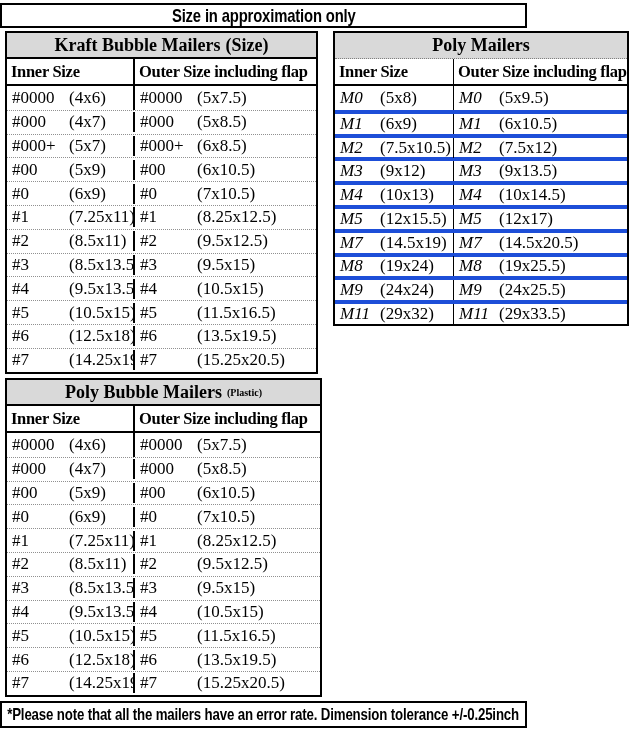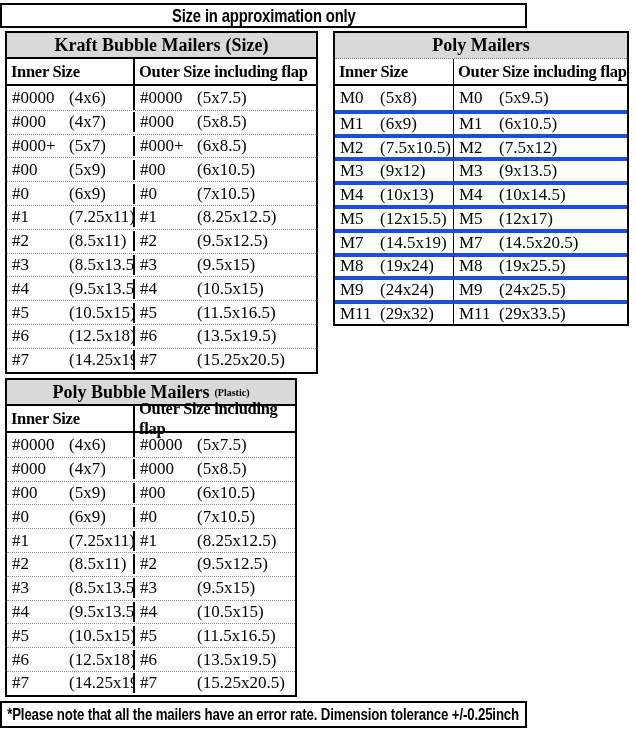--- a/index.html
+++ b/index.html
@@ -37,21 +37,21 @@
   #footer-bar .condensed { font-size: 17px; }
 
   
   .tbl {
     position: absolute;
     border: 2.5px solid #000;
     background: #fff;
   }
   #kraft-table { left: 5px;   top: 31px;  width: 313px; }
   #poly-table  { left: 333px; top: 31px;  width: 296px; }
-  #pbm-table   { left: 5px;   top: 378px; width: 292px; }
+  #pbm-table   { left: 5px;   top: 378px; width: 317px; }
 
   .band {
     height: 26px;
     background: #d9d9d9;
     border-bottom: 2px solid #000;
     display: flex;
     align-items: center;
     justify-content: center;
     gap: 5px;
     font-weight: bold;
@@ -79,21 +79,21 @@
   #poly-table .rows .row + .row { border-top: 4px solid #1d4ed8; }
 
   .cell {
     display: flex;
     align-items: center;
     padding-left: 5px;
     font-size: 17px;
     overflow: hidden;
   }
   .lbl { display: inline-block; width: 57px; flex: none; }
-  #poly-table .lbl { width: 40px; }
+  #poly-table .lbl { width: 40px; font-style: italic; }
 </style>
 </head>
 <body>
 
 <div id="title-bar" class="bar">
   <span class="condensed">Size in approximation only</span>
 </div>
 
 <div id="kraft-table" class="tbl">
   <div class="band">

